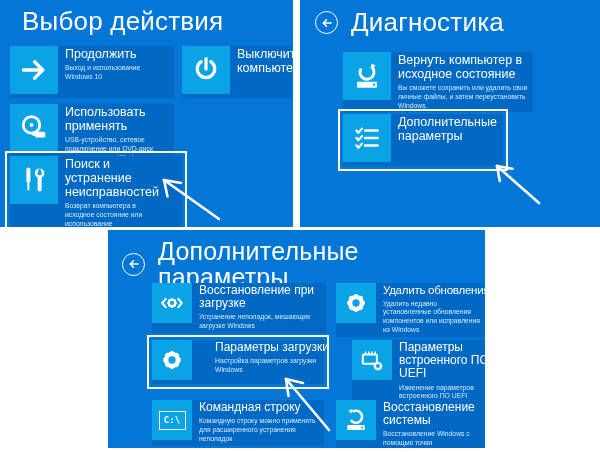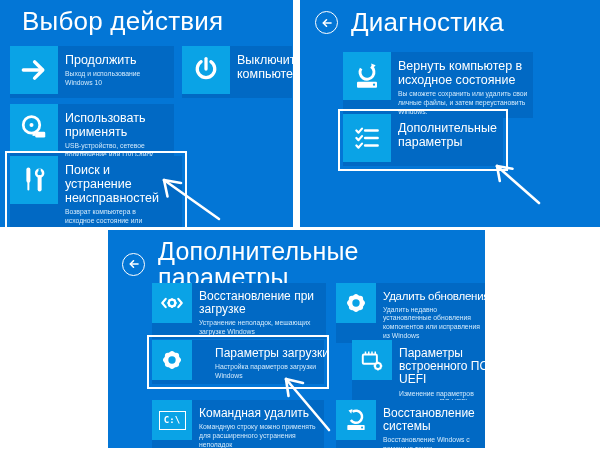--- a/index.html
+++ b/index.html
@@ -16,21 +16,21 @@
   #panelB{left:300px;top:0;width:300px;height:227px;}
   #panelC{left:108px;top:230px;width:377px;height:218px;}
   .ptitle{font-weight:300;letter-spacing:.2px;line-height:1.05;}
   .phead{position:absolute;display:flex;align-items:center;gap:13px;}
   .back{width:21px;height:21px;border:1.5px solid #fff;border-radius:50%;
         display:flex;align-items:center;justify-content:center;flex:0 0 auto;cursor:pointer;}
   .tile{position:absolute;display:flex;background:var(--tile);cursor:pointer;}
   .tile .icon{flex:0 0 48px;height:48px;background:var(--icon);
         display:flex;align-items:center;justify-content:center;}
   .tile.small .icon{flex:0 0 40px;height:40px;}
-  .txt{padding:7px 0 2px 7px;}
+  .txt{padding:1px 0 2px 7px;}
   .label{font-size:12.5px;line-height:1.12;}
   .small .label{font-size:12px;line-height:1.1;}
   .nowrap{white-space:nowrap;}
   .sub{font-size:6.8px;line-height:1.3;margin-top:3px;color:var(--sub);}
   .hl{outline:2px solid #fff;outline-offset:3px;}
   svg{display:block;}
   .hole{fill:var(--icon);}
   .cmdbox{width:25px;height:17px;border:1.5px solid #fff;font-family:"DejaVu Sans Mono","Liberation Mono",monospace;
         font-size:9px;font-weight:bold;color:#fff;display:flex;align-items:center;justify-content:center;}
   .cursor-arrow{position:absolute;pointer-events:none;}
@@ -238,21 +238,21 @@
       <div class="label">Параметры встроенного ПО UEFI</div>
       <div class="sub">Изменение параметров встроенного ПО UEFI компьютера</div>
     </div>
   </div>
 
   <div class="tile small" style="left:44px;top:170px;width:172px;min-height:44px;">
     <div class="icon">
       <div class="cmdbox">C:\</div>
     </div>
     <div class="txt" style="width:118px;">
-      <div class="label nowrap">Командная удалить</div>
+      <div class="label nowrap">Командная строку</div>
       <div class="sub">Командную строку можно применять для расширенного устранения неполадок</div>
     </div>
   </div>
 
   <div class="tile small" style="left:228px;top:170px;width:149px;min-height:44px;">
     <div class="icon">
       <svg width="26" height="26" viewBox="0 0 24 24">
         <circle cx="12" cy="9" r="5.6" fill="none" stroke="#fff" stroke-width="2.3" stroke-dasharray="26 10" transform="rotate(-125 12 9)"></circle>
         <path d="M8.7 1.9L5.1 3.3l2.5 2.9z" fill="#fff"></path>
         <rect x="4" y="16.5" width="16" height="4.8" rx="0.8" fill="#fff"></rect>

